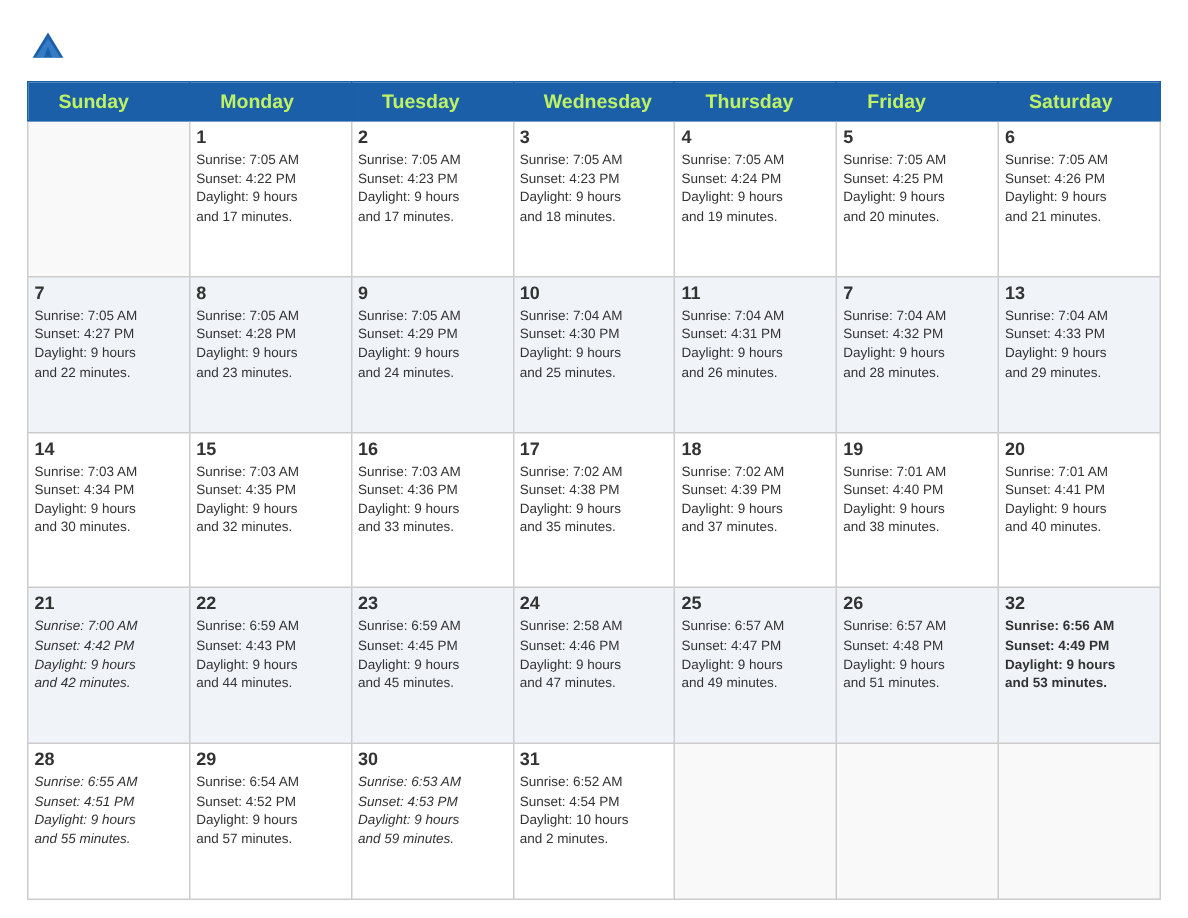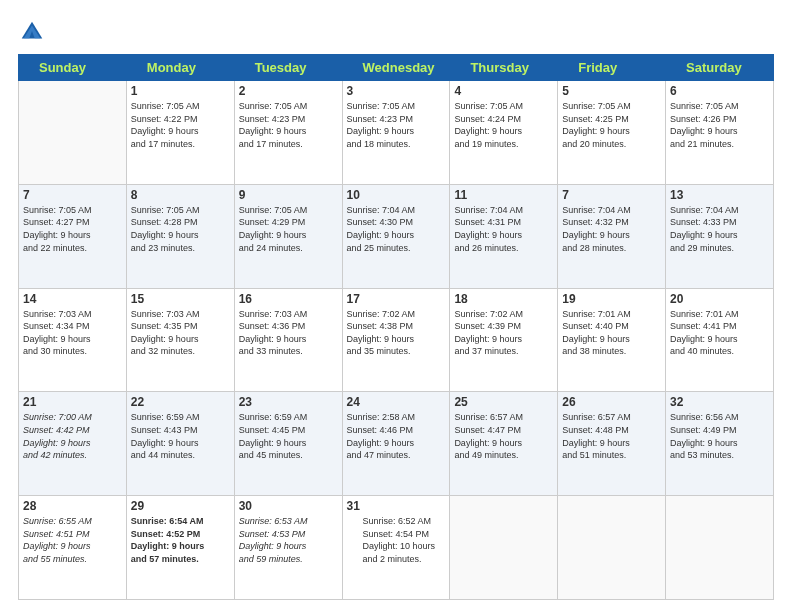--- a/index.html
+++ b/index.html
@@ -323,51 +323,51 @@
           </td>
           <td>
             <span class="day-number">26</span>
             <div class="cell-text" style="white-space: pre-line;">Sunrise: 6:57 AM
 Sunset: 4:48 PM
 Daylight: 9 hours
 and 51 minutes.</div>
           </td>
           <td>
             <span class="day-number">32</span>
-            <div class="cell-text" style="white-space: pre-line;">Sunrise: 6:56 AM
+            <div class="cell-text" style="white-space: pre-line; font-weight: bold;">Sunrise: 6:56 AM
 Sunset: 4:49 PM
 Daylight: 9 hours
 and 53 minutes.</div>
           </td>
         </tr>
         <tr>
           <td>
             <span class="day-number">28</span>
             <div class="cell-text" style="white-space: pre-line; font-style: italic;">Sunrise: 6:55 AM
 Sunset: 4:51 PM
 Daylight: 9 hours
 and 55 minutes.</div>
           </td>
           <td>
             <span class="day-number">29</span>
-            <div class="cell-text" style="white-space: pre-line; font-weight: bold;">Sunrise: 6:54 AM
+            <div class="cell-text" style="white-space: pre-line;">Sunrise: 6:54 AM
 Sunset: 4:52 PM
 Daylight: 9 hours
 and 57 minutes.</div>
           </td>
           <td>
             <span class="day-number">30</span>
             <div class="cell-text" style="white-space: pre-line; font-style: italic;">Sunrise: 6:53 AM
 Sunset: 4:53 PM
 Daylight: 9 hours
 and 59 minutes.</div>
           </td>
           <td>
             <span class="day-number">31</span>
-            <div class="cell-text" style="white-space: pre-line; margin-left: 16px;">Sunrise: 6:52 AM
+            <div class="cell-text" style="white-space: pre-line;">Sunrise: 6:52 AM
 Sunset: 4:54 PM
 Daylight: 10 hours
 and 2 minutes.</div>
           </td>
           <td class="empty-cell"></td>
           <td class="empty-cell"></td>
           <td class="empty-cell"></td>
         </tr>
       </tbody>
   </table>

